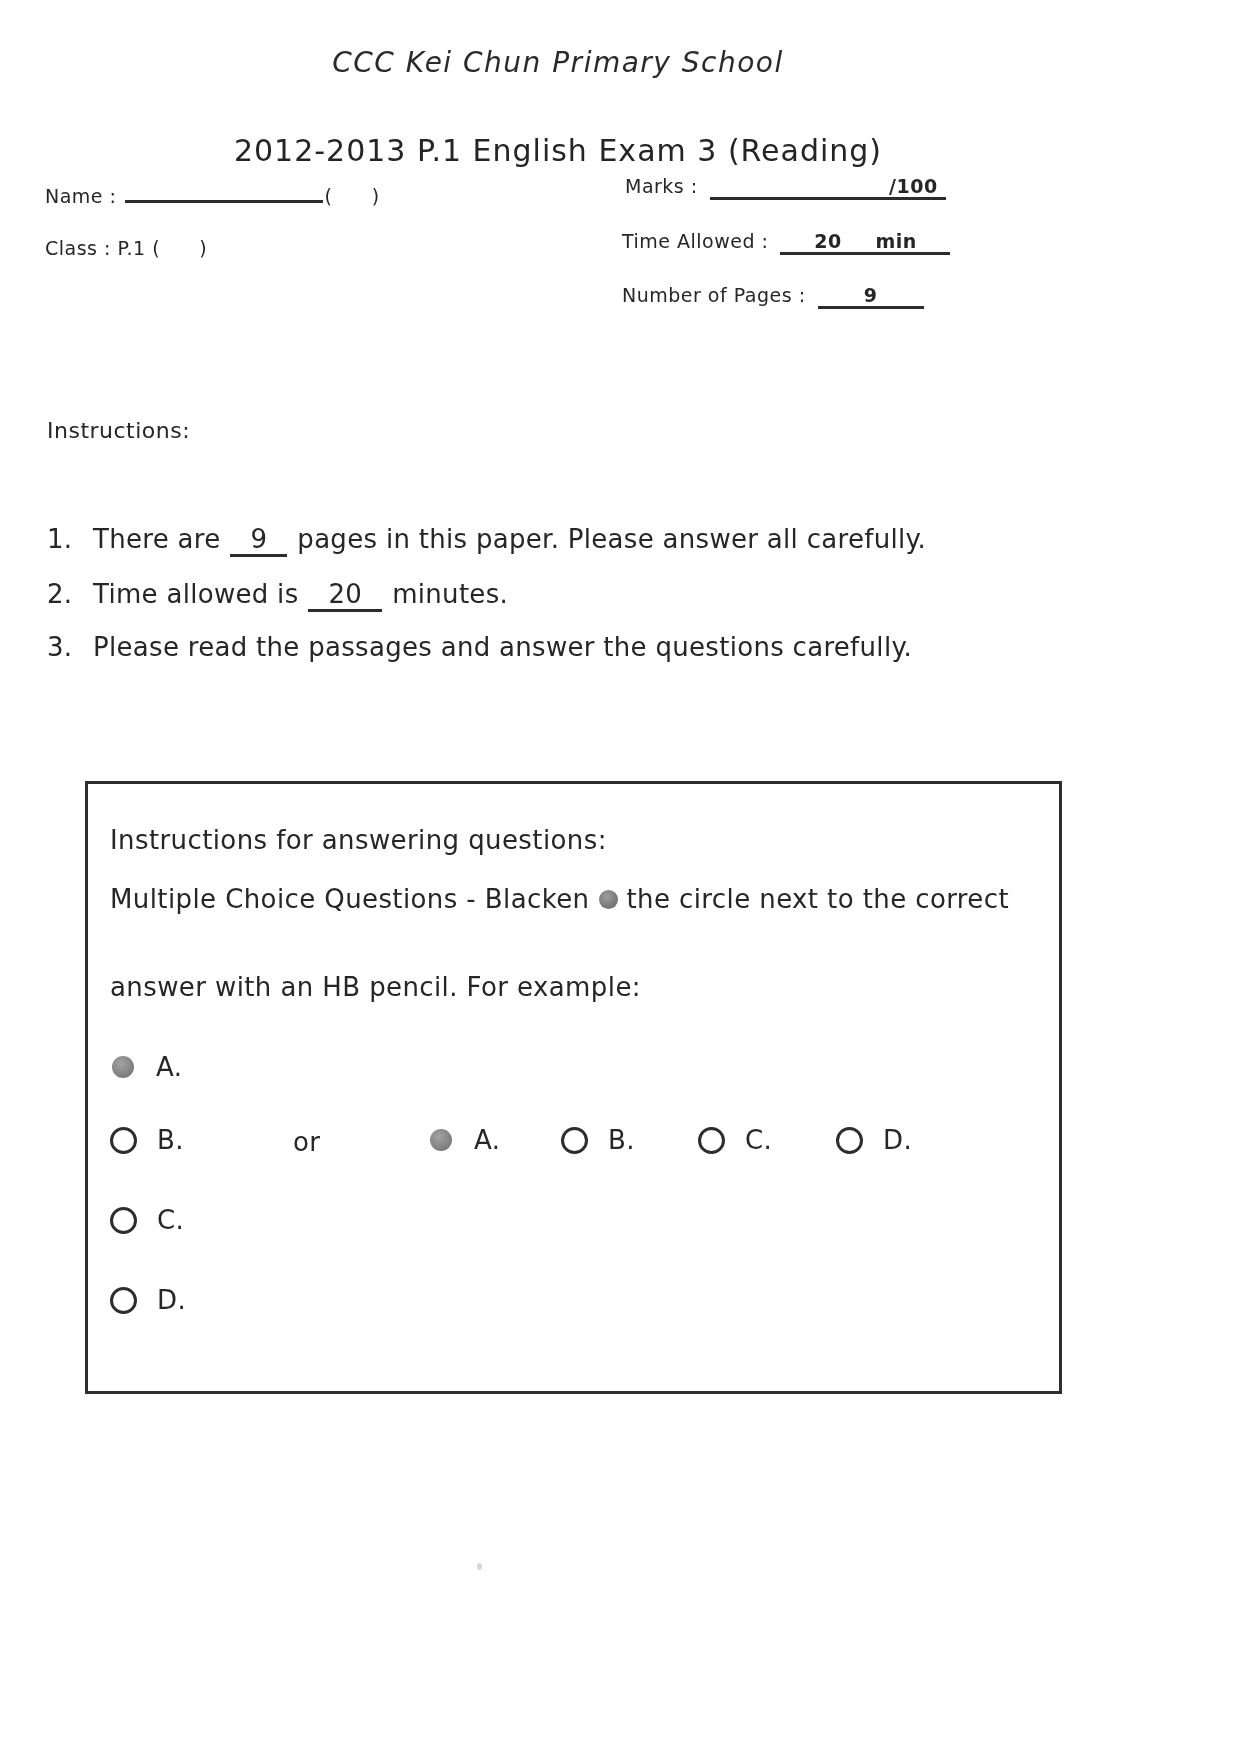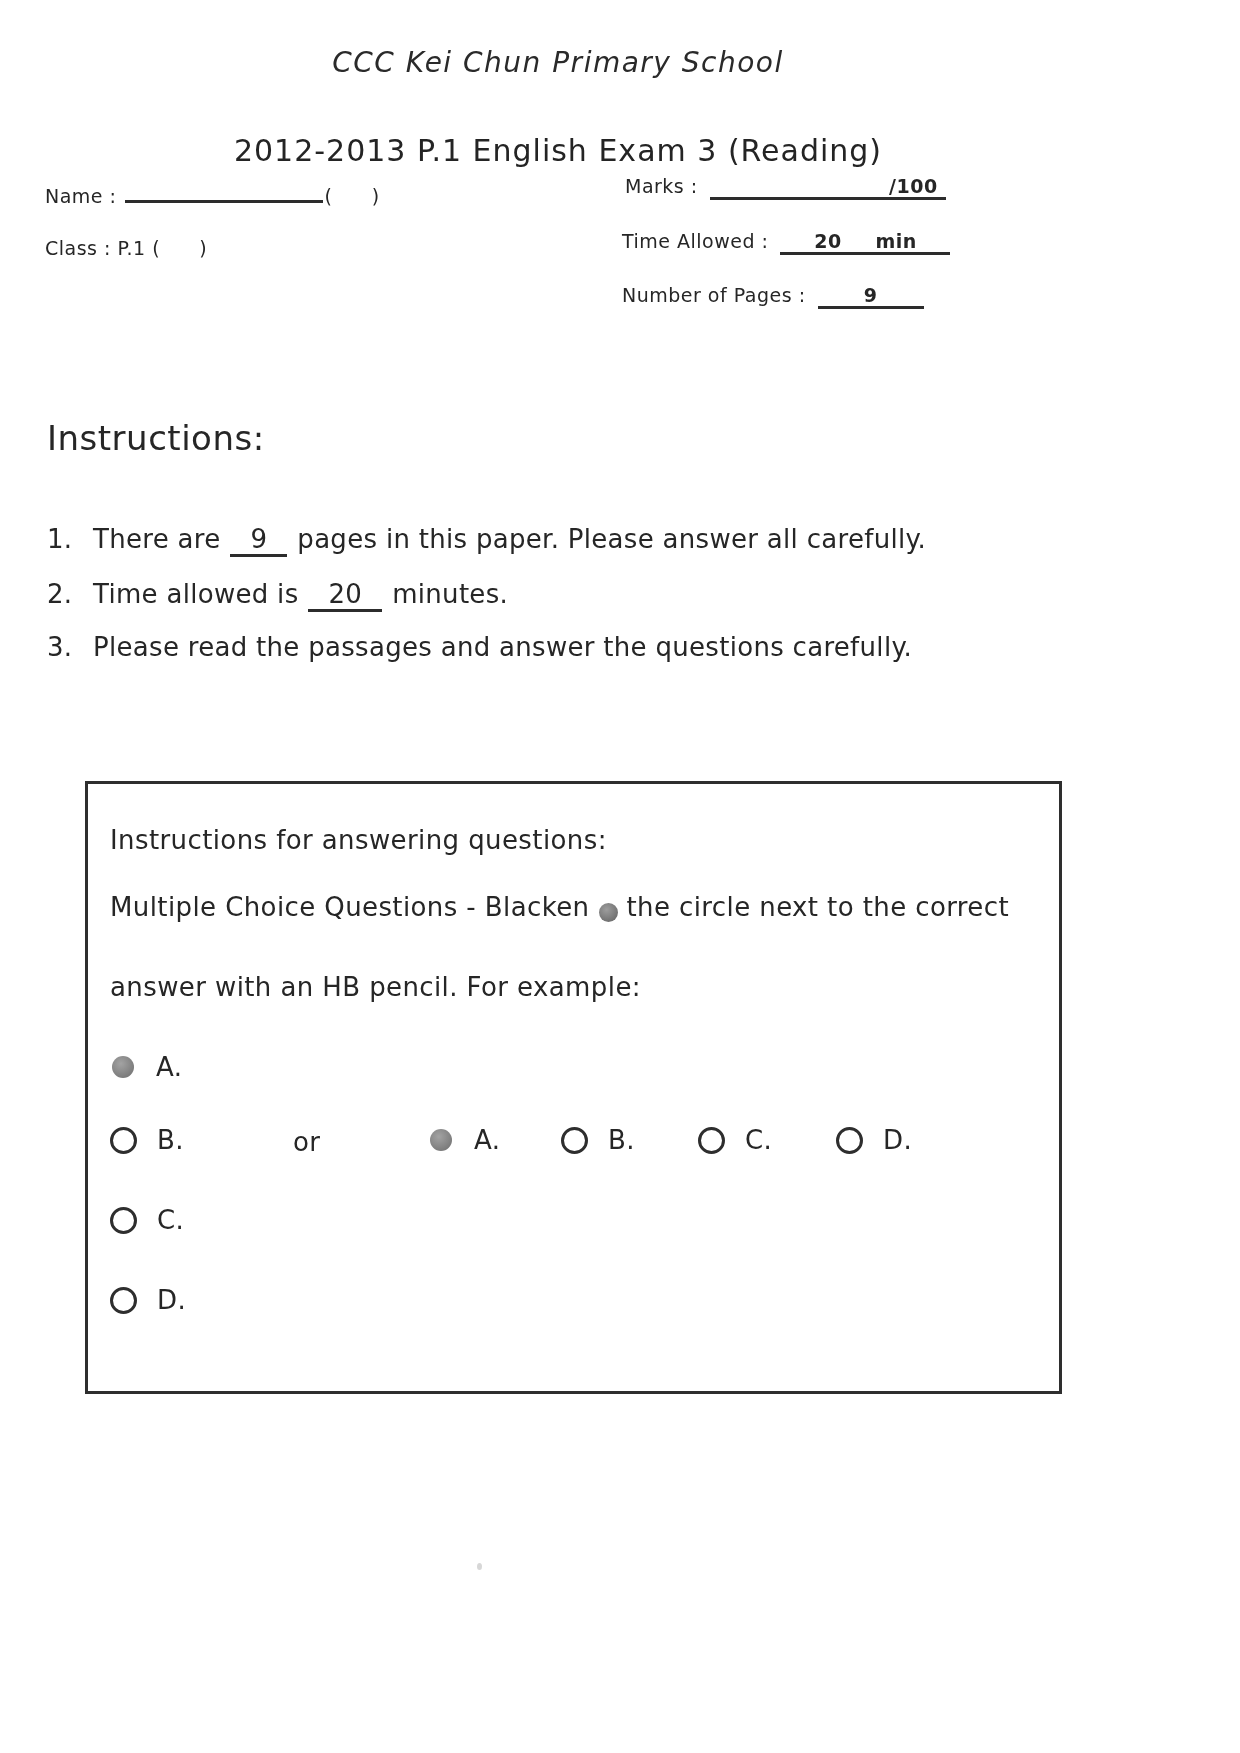--- a/index.html
+++ b/index.html
@@ -45,21 +45,21 @@
   .w-name  { width: 198px; margin-left: 8px; }
   .w-date  { width: 212px; margin-left: 10px; }
   .w-marks { width: 228px; margin-left: 12px; justify-content: flex-end; padding-right: 8px; }
   .w-time  { width: 170px; margin-left: 12px; justify-content: space-evenly; }
   .w-pages { width: 106px; margin-left: 12px; justify-content: center; }
   .paren { margin-left: 2px; }
 
   
   .instr-heading {
     position: absolute; top: 418px; left: 47px;
-    font-size: 34px; letter-spacing: 0.5px;
+    font-size: 22px; letter-spacing: 0.5px;
   }
   .li { position: absolute; left: 47px; font-size: 26px; letter-spacing: 0.3px; display: flex; }
   .li .num { width: 46px; flex: 0 0 46px; }
   .li1 { top: 524px; }
   .li2 { top: 579px; }
   .li3 { top: 632px; }
   .fill-blank {
     display: inline-block;
     border-bottom: 3px solid #2c2c2c;
     padding: 0 20px;
@@ -68,21 +68,21 @@
 
   
   .answer-box {
     position: absolute;
     left: 85px; top: 781px;
     width: 971px; height: 607px;
     border: 3px solid #2e2e2e;
     font-size: 26px; letter-spacing: 0.4px;
   }
   .bx-title { position: absolute; left: 22px; top: 41px; }
-  .bx-line1 { position: absolute; left: 22px; top: 108px; display: flex; align-items: flex-end; }
+  .bx-line1 { position: absolute; left: 22px; top: 100px; display: flex; align-items: center; }
   .bx-line2 { position: absolute; left: 22px; top: 188px; }
 
   .bubble-empty {
     display: inline-block; box-sizing: border-box;
     width: 27px; height: 27px;
     border: 3px solid #2e2e2e; border-radius: 50%;
     flex: 0 0 27px;
   }
   .bubble-filled {
     display: inline-block;

